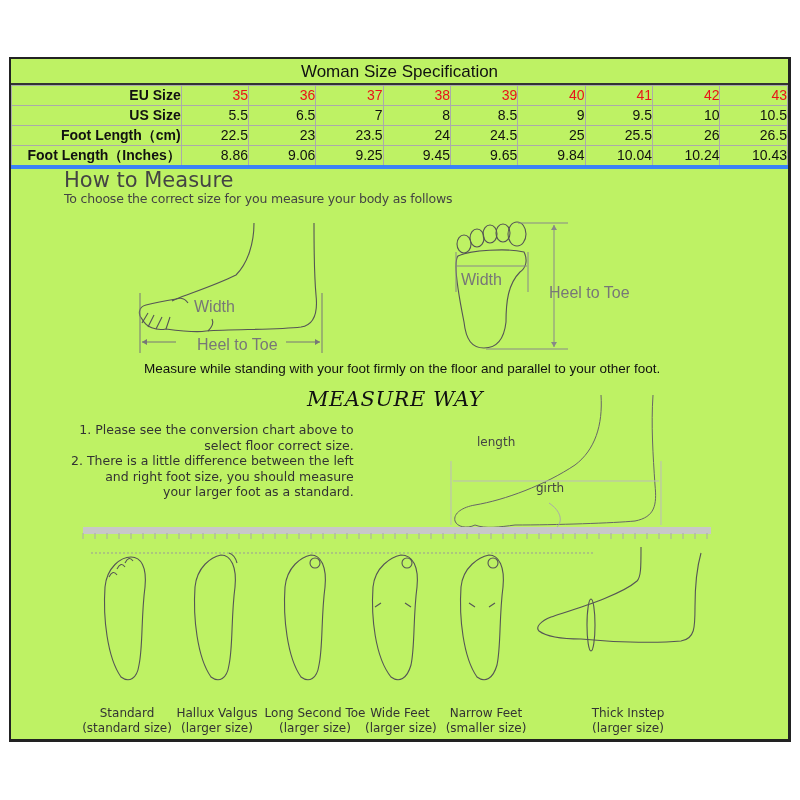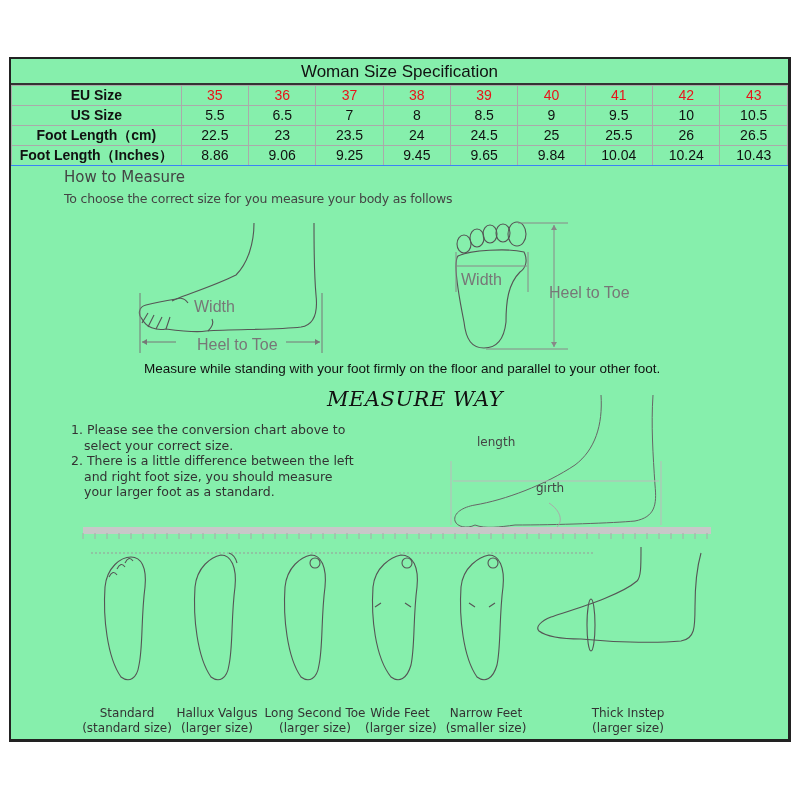--- a/index.html
+++ b/index.html
@@ -1,31 +1,31 @@
 <!DOCTYPE html>
 <html><head>
 <meta charset="utf-8">
 <style>
   html, body { margin:0; padding:0; background:#fff; }
   body { width:800px; height:800px; position:relative; overflow:hidden; font-family:"Liberation Sans", sans-serif; }
-  .frame { position:absolute; left:9px; top:57px; width:777px; height:680px; border:2px solid #222; border-right-width:3px; border-bottom-width:3px; background:#86efac; }
+  .frame { position:absolute; left:9px; top:57px; width:777px; height:680px; border:2px solid #222; border-right-width:3px; border-bottom-width:3px; background:#bef264; }
   .title-row { position:absolute; left:0; top:0; width:777px; height:24px; border-bottom:2px solid #333; text-align:center; font-size:17px; line-height:26px; color:#111; }
   table.spec { position:absolute; left:0; top:26px; border-collapse:collapse; table-layout:fixed; }
-  table.spec td { border:1px solid #aaa; height:19px; padding:0; text-align:center; font-size:14px; line-height:19px; color:#111; }
-  table.spec tr:last-child td { border-bottom:1px solid #3b82f6; }
+  table.spec td { border:1px solid #aaa; height:19px; padding:0; text-align:right; font-size:14px; line-height:19px; color:#111; }
+  table.spec tr:last-child td { border-bottom:4px solid #3b82f6; }
   table.spec td.hdr { font-weight:bold; font-size:14px; width:169px; white-space:nowrap; }
   table.spec td.val { width:67px; }
   table.spec td.eu { color:#e8141a; }
   .txt { position:absolute; color:#333; font-family:"DejaVu Sans", sans-serif; white-space:nowrap; }
-  .htm { left:53px; top:109px; font-size:15px; color:#444; }
+  .htm { left:53px; top:109px; font-size:21px; color:#444; }
   .htm-sub { left:53px; top:132px; font-size:12.5px; color:#444; letter-spacing:-0.2px; }
   .measure-note { left:133px; top:302px; font-size:13.5px; font-family:"Liberation Sans", sans-serif; color:#111; }
-  .mw-title { left:316px; top:328px; font-size:21px; font-family:"DejaVu Serif", serif; font-style:italic; color:#111; letter-spacing:0.5px; }
+  .mw-title { left:296px; top:328px; font-size:21px; font-family:"DejaVu Serif", serif; font-style:italic; color:#111; letter-spacing:0.5px; }
   .steps { position:absolute; left:60px; top:363px; font-size:12.5px; color:#333; font-family:"DejaVu Sans", sans-serif; line-height:15.6px; }
-  .steps div { white-space:nowrap; }
+  .steps div { white-space:nowrap;text-align:right; }
   .steps .ind { padding-left:13px; }
   .lbl { position:absolute; color:#777; font-size:16px; font-family:"Liberation Sans", sans-serif; }
   .foot-labels { position:absolute; top:637px; left:0; width:777px; }
   .fl { position:absolute; text-align:center; font-size:12px; color:#333; font-family:"DejaVu Sans", sans-serif; line-height:15px; white-space:nowrap;margin-top:10px; }
   svg { position:absolute; overflow:visible; }
 </style>
 </head>
 <body>
 
 <div class="frame">
@@ -122,21 +122,21 @@
     <path d="M106,3 l-3,5 h6 z M106,125 l-3,-5 h6 z" fill="#888"></path>
   </svg>
   <div class="lbl" style="left:450px;top:212px;">Width</div>
   <div class="lbl" style="left:538px;top:225px;">Heel to Toe</div>
 
   <div class="txt measure-note">Measure while standing with your foot firmly on the floor and parallel to your other foot.</div>
 
   <div class="txt mw-title">MEASURE WAY</div>
   <div class="steps">
     <div>1. Please see the conversion chart above to</div>
-    <div class="ind">select your correct size.</div>
+    <div class="ind">select floor correct size.</div>
     <div>2. There is a little difference between the left</div>
     <div class="ind">and right foot size, you should measure</div>
     <div class="ind">your larger foot as a standard.</div>
   </div>
 
   <svg width="640" height="140" style="left:64px;top:336px;" viewBox="0 0 640 140">
     <g fill="none" stroke="#666" stroke-width="1">
       <path d="M526,0 C528,30 520,55 500,70 C470,90 430,105 400,110 C388,112 378,118 380,126 C382,132 392,134 400,130 C410,134 425,132 440,130 C480,130 540,128 560,126 C580,122 582,110 580,90 C578,60 576,30 578,0"></path>
       <path d="M474,108 C486,116 488,126 482,132" stroke="#aaa"></path>
     </g>

